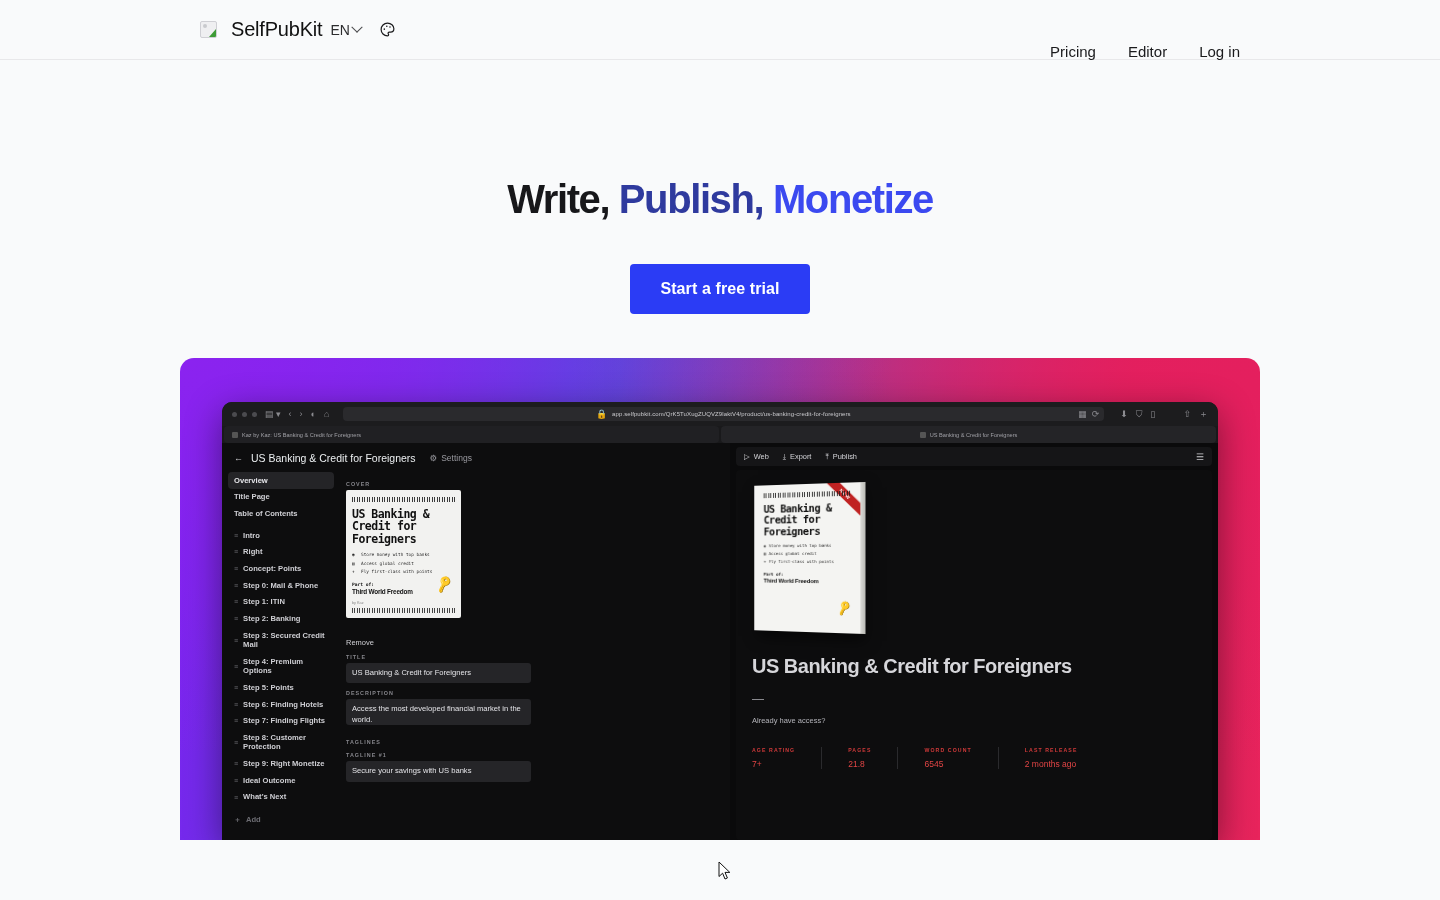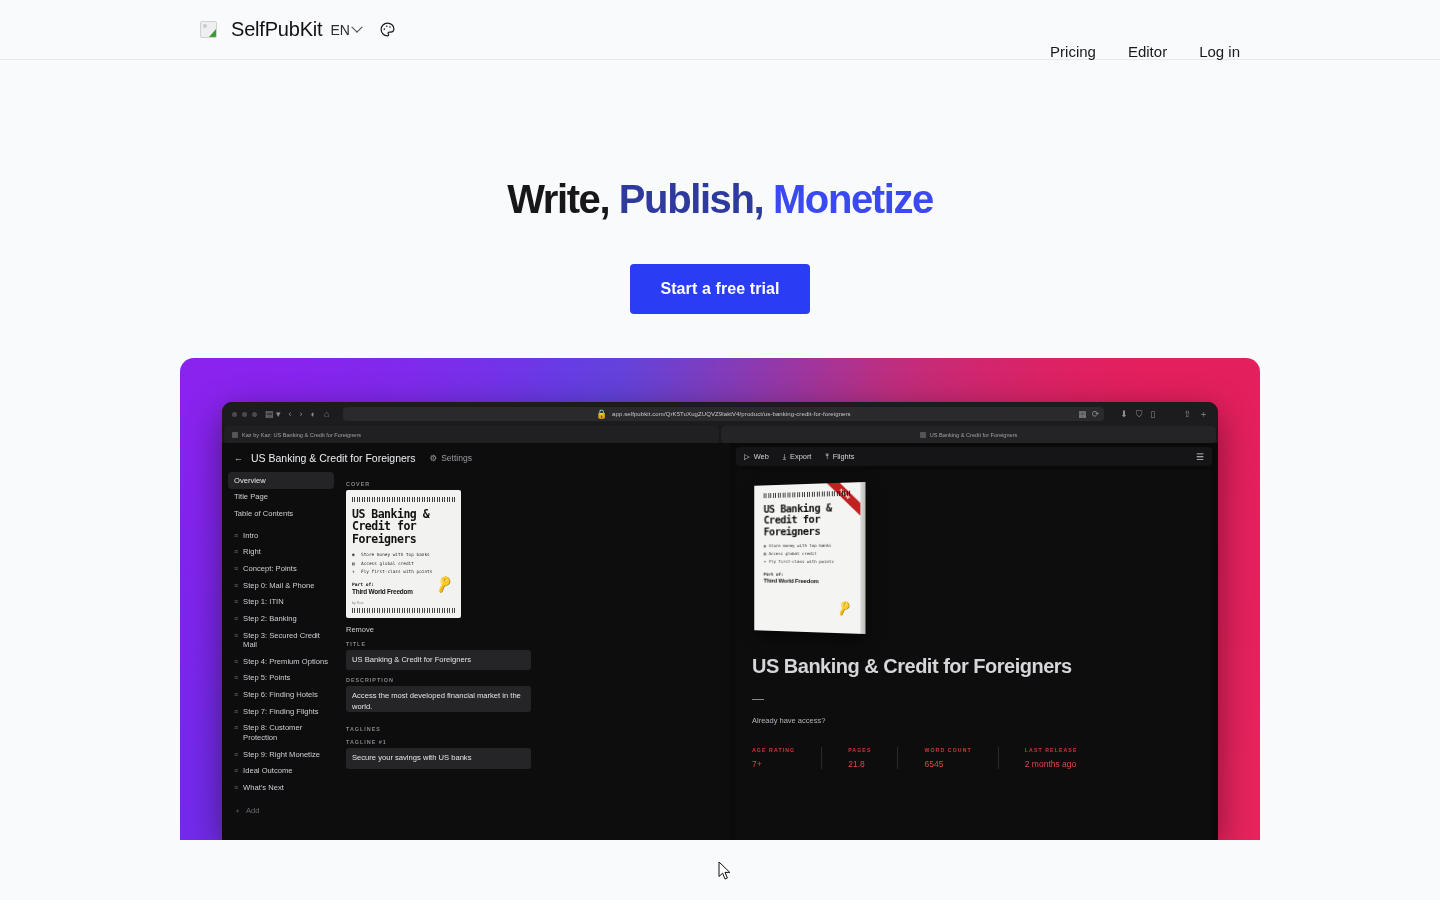--- a/index.html
+++ b/index.html
@@ -197,22 +197,23 @@
   .doc-back { color: #c9c9cd; font-size: 9px; }
   .doc-title { font-size: 10.5px; color: #eceff1; font-weight: 500; }
   .doc-settings { display: flex; align-items: center; gap: 4px; font-size: 8.5px; color: #9a9aa0; margin-left: 6px; }
 
   .left-cols { flex: 1; display: flex; min-height: 0; }
   .toc { flex: 0 0 118px; padding: 2px 6px 0 6px; overflow: hidden; }
   .toc-item {
     font-size: 7.6px; color: #cfcfd4;
     padding: 3.6px 6px;
     border-radius: 4px;
-    display: flex; gap: 5px; align-items: flex-start;
+    display: flex; gap: 5px; align-items: center;
     line-height: 1.25;
+    font-weight: bold;
   }
   .toc-item.active { background: #242427; color: #e6e6ea; }
   .toc-item .grip { color: #6c6c72; font-size: 7px; flex: 0 0 auto; line-height: 1.3; }
   .toc-item.add { color: #6c6c72; margin-top: 6px; }
   .toc-sep { height: 5px; }
 
   
   .editor-col { flex: 1; padding: 4px 8px 0 6px; overflow: hidden; }
   .fld-label {
     font-size: 5.4px; letter-spacing: 1px; color: #86868c;
@@ -250,21 +251,21 @@
   .cover-partof { margin-top: 8px; }
   .cover-partof .p1 { font-size: 4.6px; font-weight: bold; color: #111; font-family:"DejaVu Sans Mono", monospace; }
   .cover-partof .p2 { font-size: 6.4px; font-weight: bold; color: #111; letter-spacing: -0.2px; margin-top: 1px; }
   .key-ico { position: absolute; right: 9px; bottom: 26px; font-size: 13px; color: #d4b20b; transform: rotate(-20deg); }
   .cover-by { font-size: 3.8px; color: #8a8a8a; margin-top: 6px; }
   .barcode-bot {
     height: 5px; margin-top: 3px;
     background: repeating-linear-gradient(90deg,#1a1a1a 0 1px, transparent 1px 2px, #1a1a1a 2px 3.4px, transparent 3.4px 5px);
     opacity: .8;
   }
-  .remove-link { font-size: 7.5px; color: #cfcfd4; margin-top: 7px; }
+  .remove-link { font-size: 7.5px; color: #cfcfd4; margin-top: 20px; }
 
   .inp {
     background: #252528;
     border-radius: 3px;
     font-size: 7.6px;
     color: #e4e4e8;
     padding: 5px 6px;
     line-height: 1.35;
     width: 185px;
   }
@@ -571,21 +572,21 @@
           <span class="rp-tab">
             <span>▷</span>
             <span>Web</span>
             </span>
           <span class="rp-tab">
             <span>⤓</span>
             <span>Export</span>
             </span>
           <span class="rp-tab">
             <span>⤒</span>
-            <span>Flights</span>
+            <span>Publish</span>
             </span>
           <span class="rp-menu">☰</span>
         </div>
 
         <div class="rp-canvas">
           <div class="book3d">
             <div class="ribbon">
               <span>NEW</span>
             </div>
             <div class="barcode"></div>

